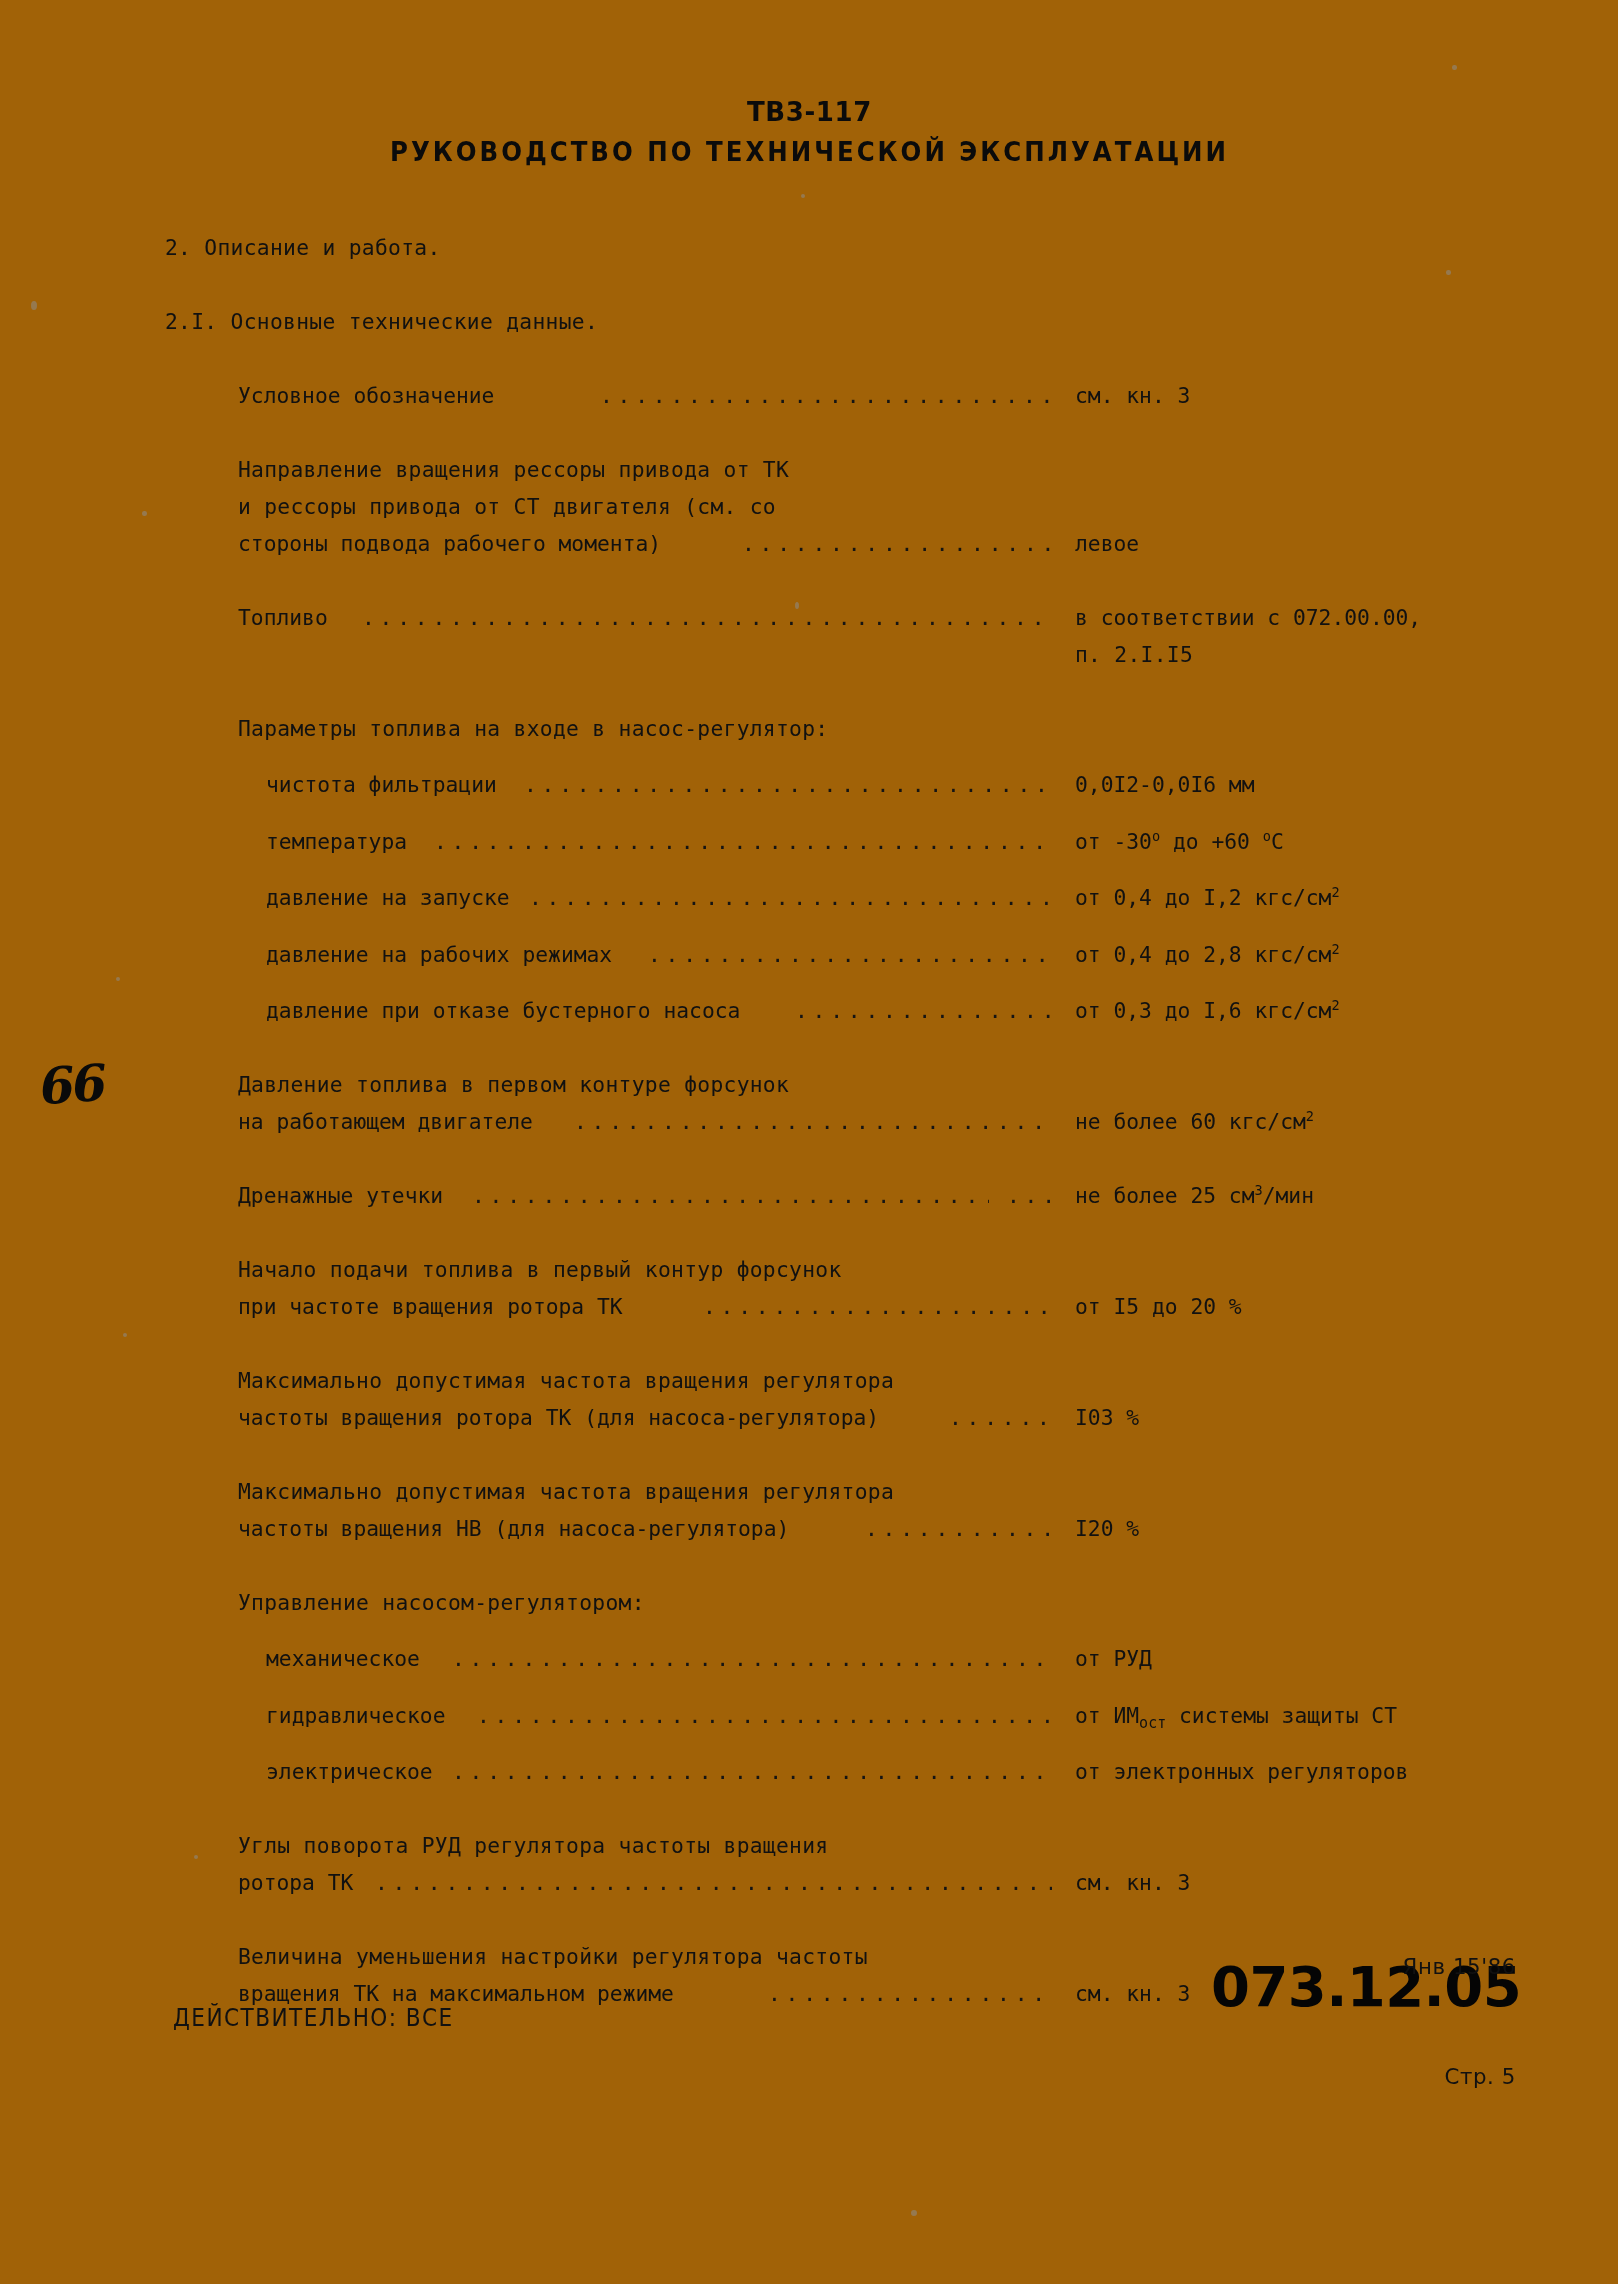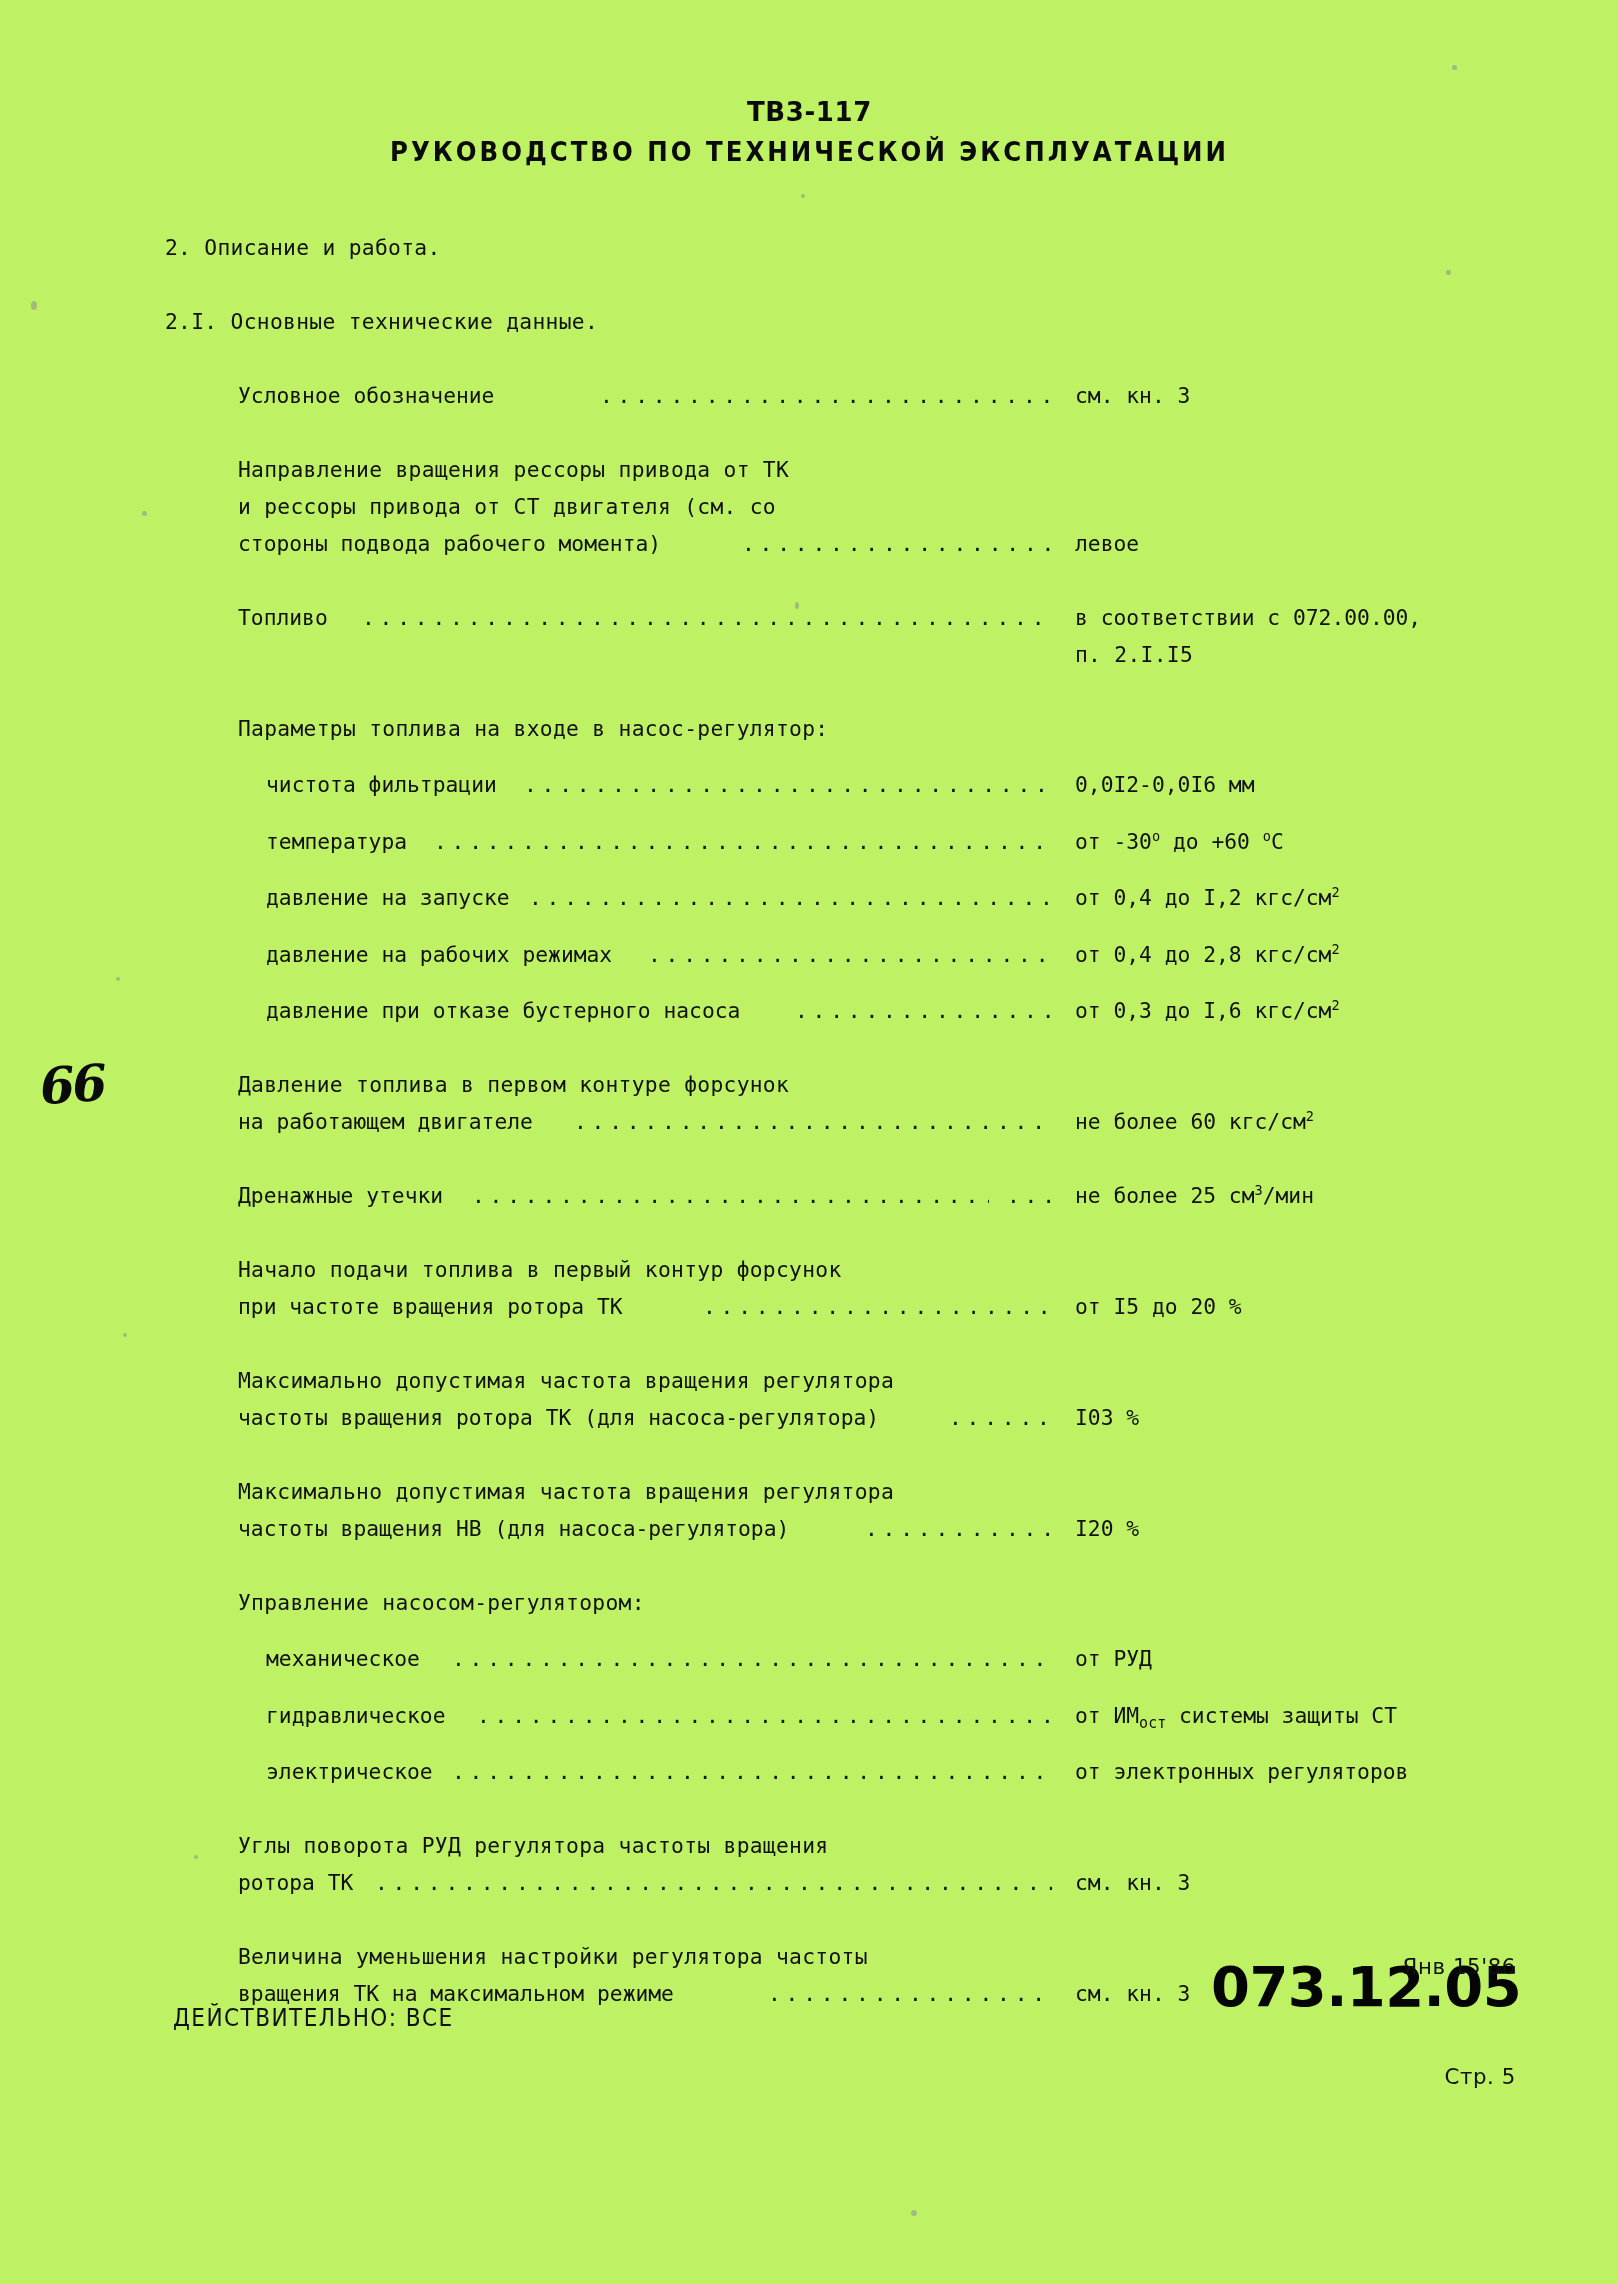--- a/index.html
+++ b/index.html
@@ -6,21 +6,21 @@
   html, body {
     margin: 0;
     padding: 0;
     background: #ffffff;
   }
 
   .page {
     position: relative;
     width: 1619px;
     height: 2284px;
-    background: #bef264;
+    background: #a16207;
     overflow: hidden;
     font-family: "DejaVu Sans Mono", "Liberation Mono", monospace;
     color: #111111;
   }
 
   
   .scan-speck {
     position: absolute;
     background: #8d8d8d;
     border-radius: 50%;

